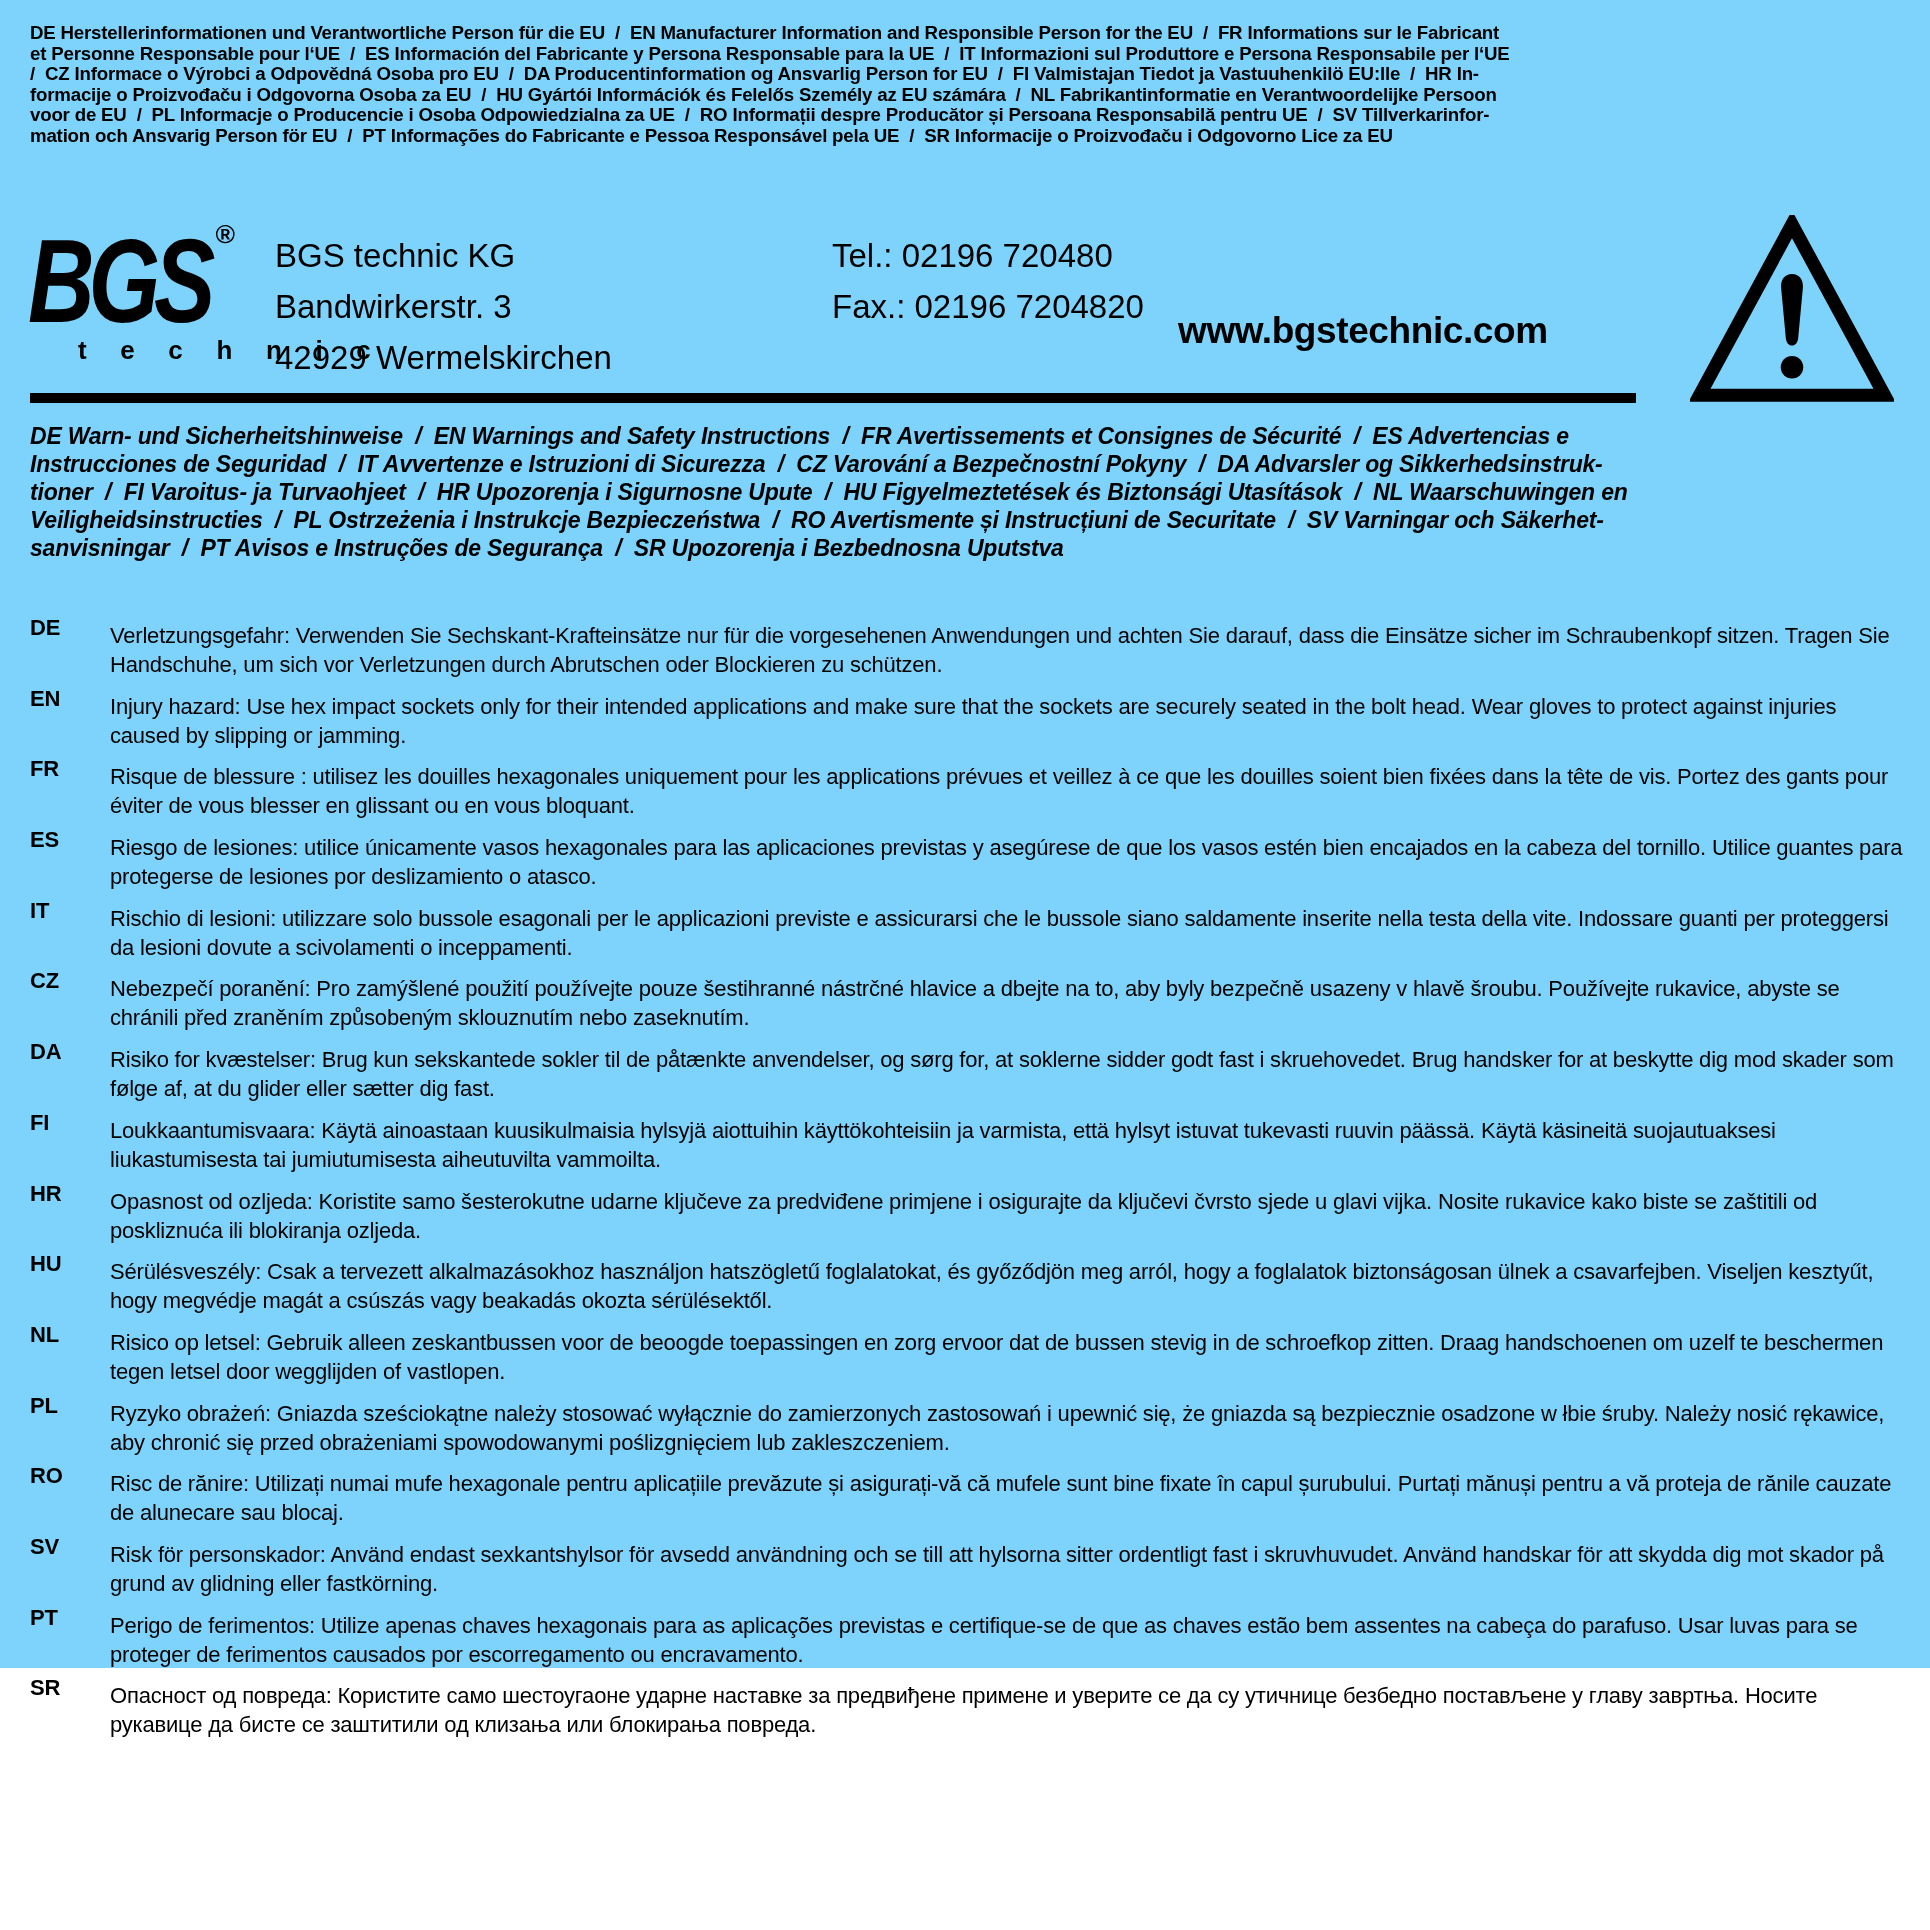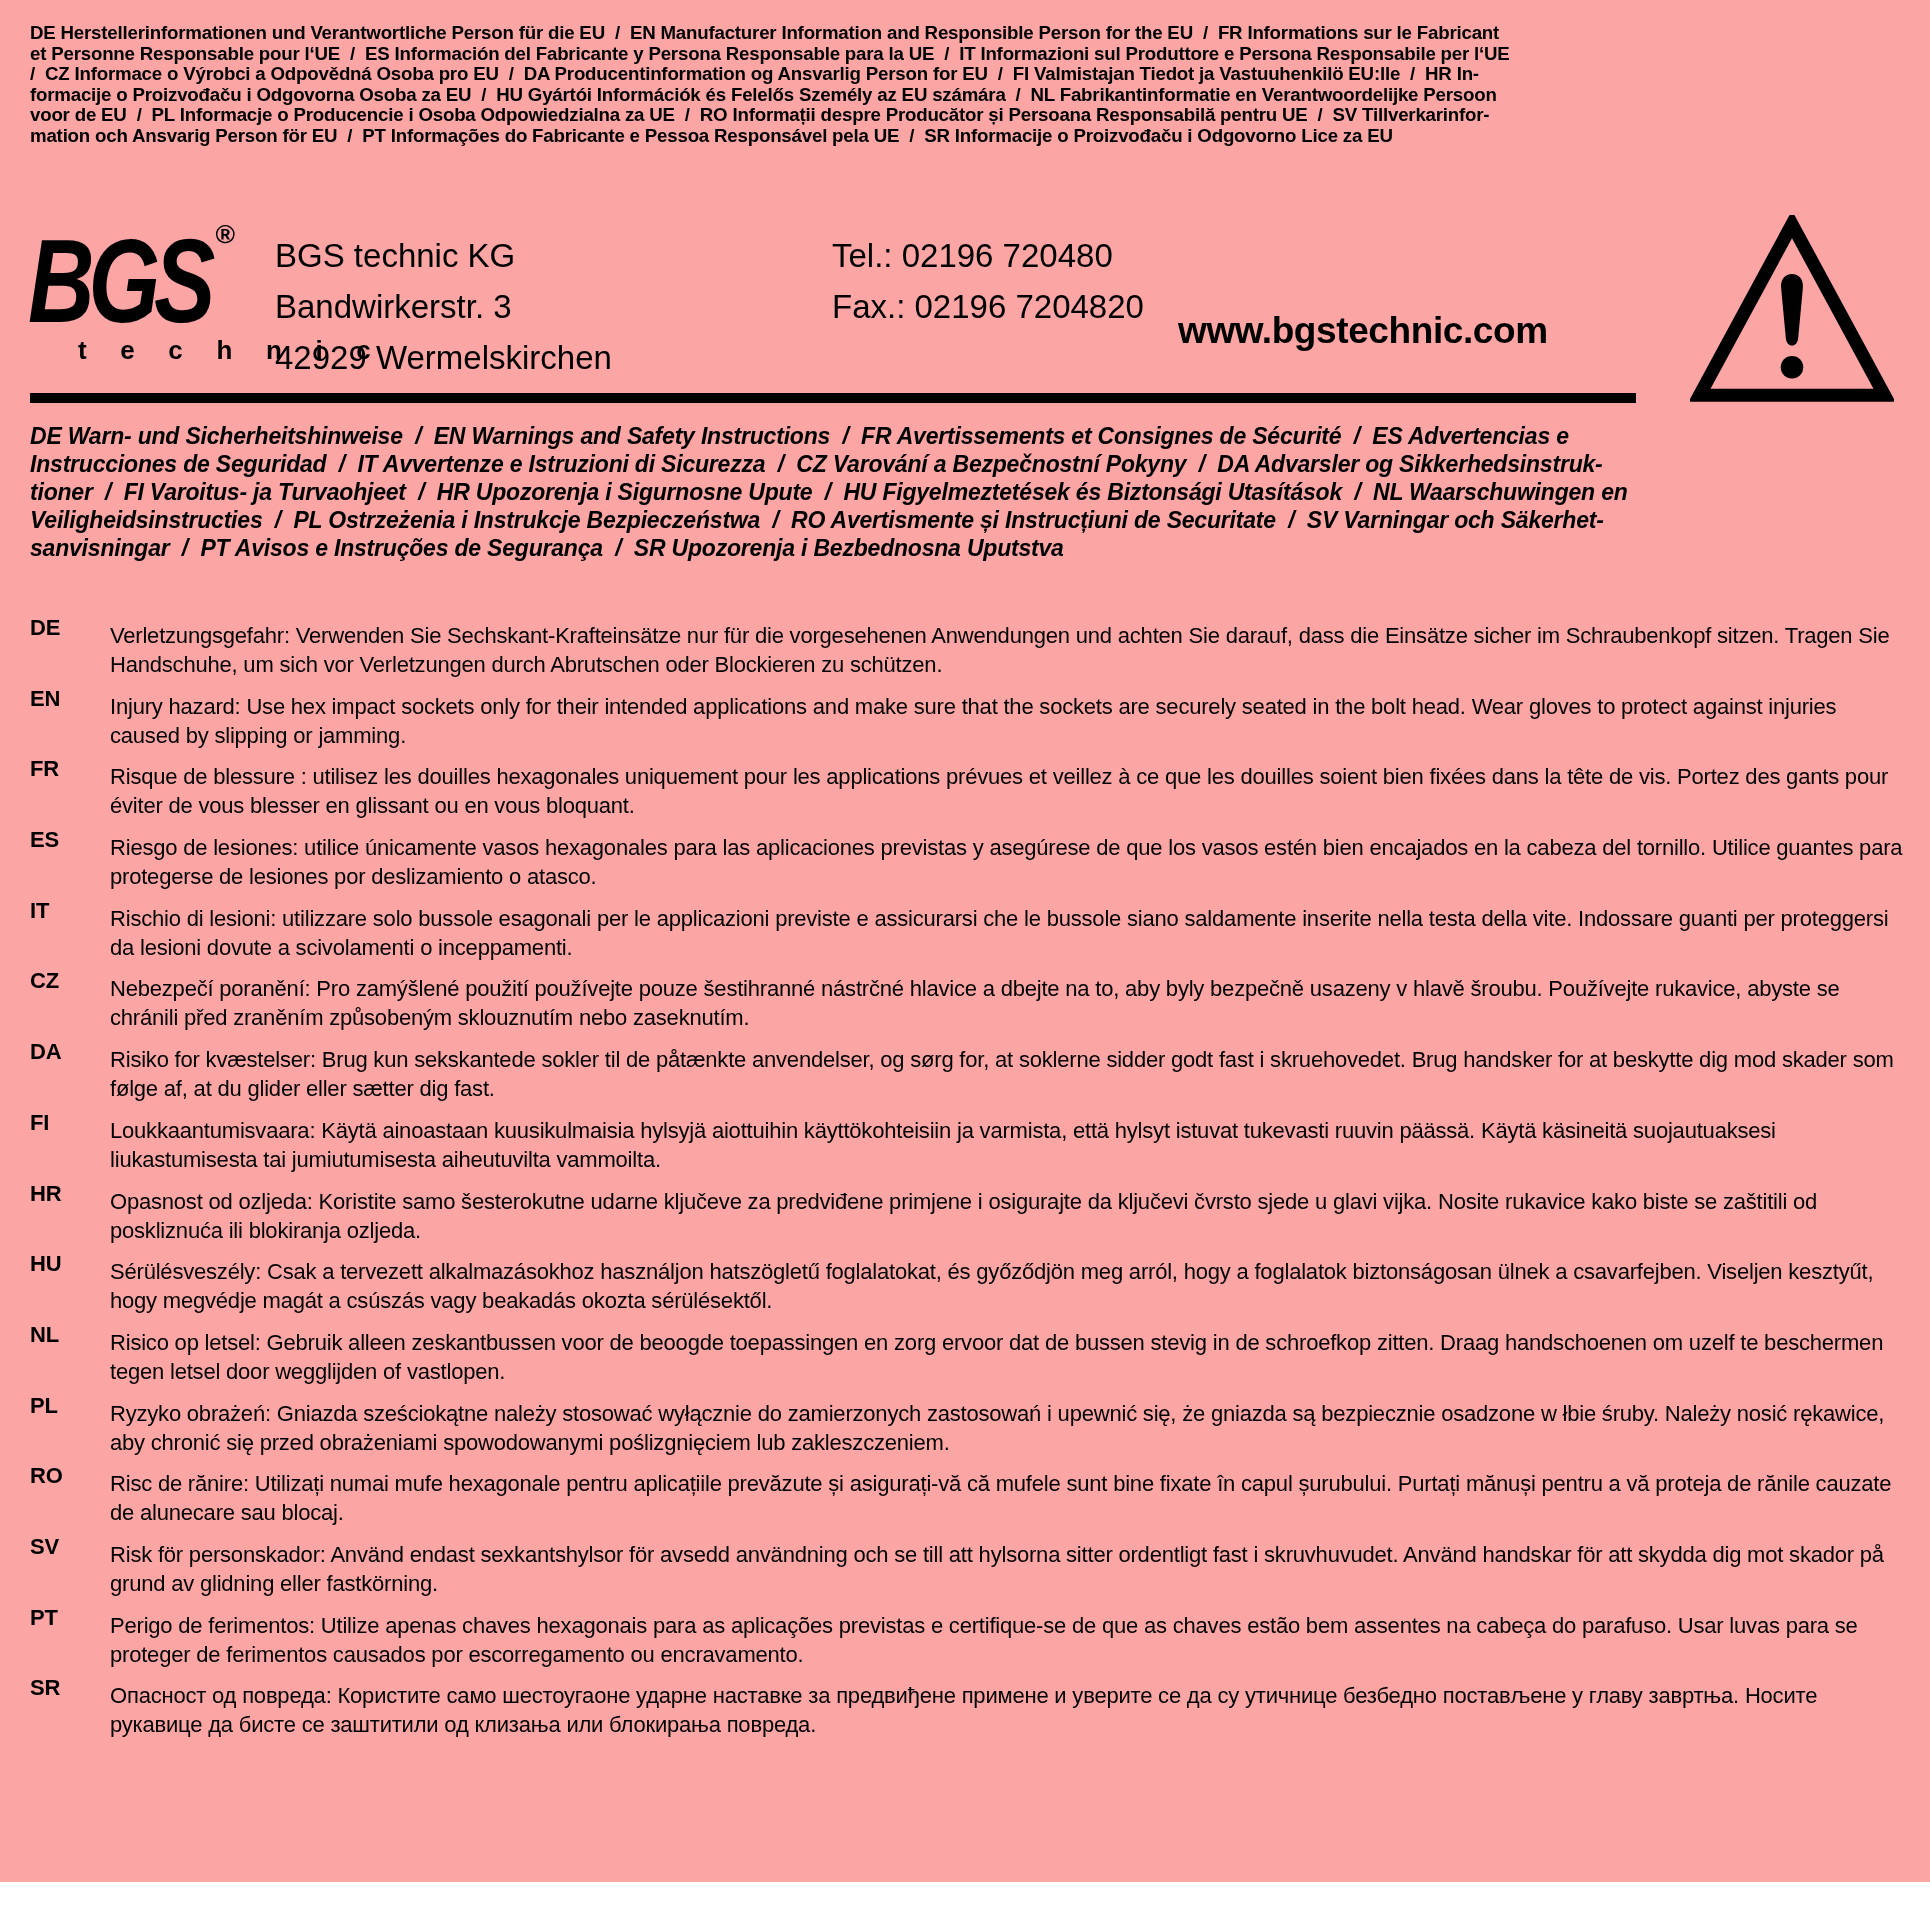--- a/index.html
+++ b/index.html
@@ -3,21 +3,21 @@
 <meta charset="utf-8">
 <style>
   html, body {
     margin: 0; padding: 0;
     width: 1930px; height: 1930px;
     background: #ffffff;
     color: #000000;
     font-family: "Liberation Sans", sans-serif;
     overflow: hidden;
   }
-  .page { position: relative; width: 1930px; height: 1882px; background:#fca5a5; }
+  .page { position: relative; width: 1930px; height: 1668px; background:#7dd3fc; }
 
   
   .top-header {
     position: absolute; top: 23px; left: 30px; width: 1876px;
     font-weight: bold; font-size: 18.7px; line-height: 20.6px;
     letter-spacing: -0.2px;
   }
   .top-header .hline { white-space: pre; }
 
   

